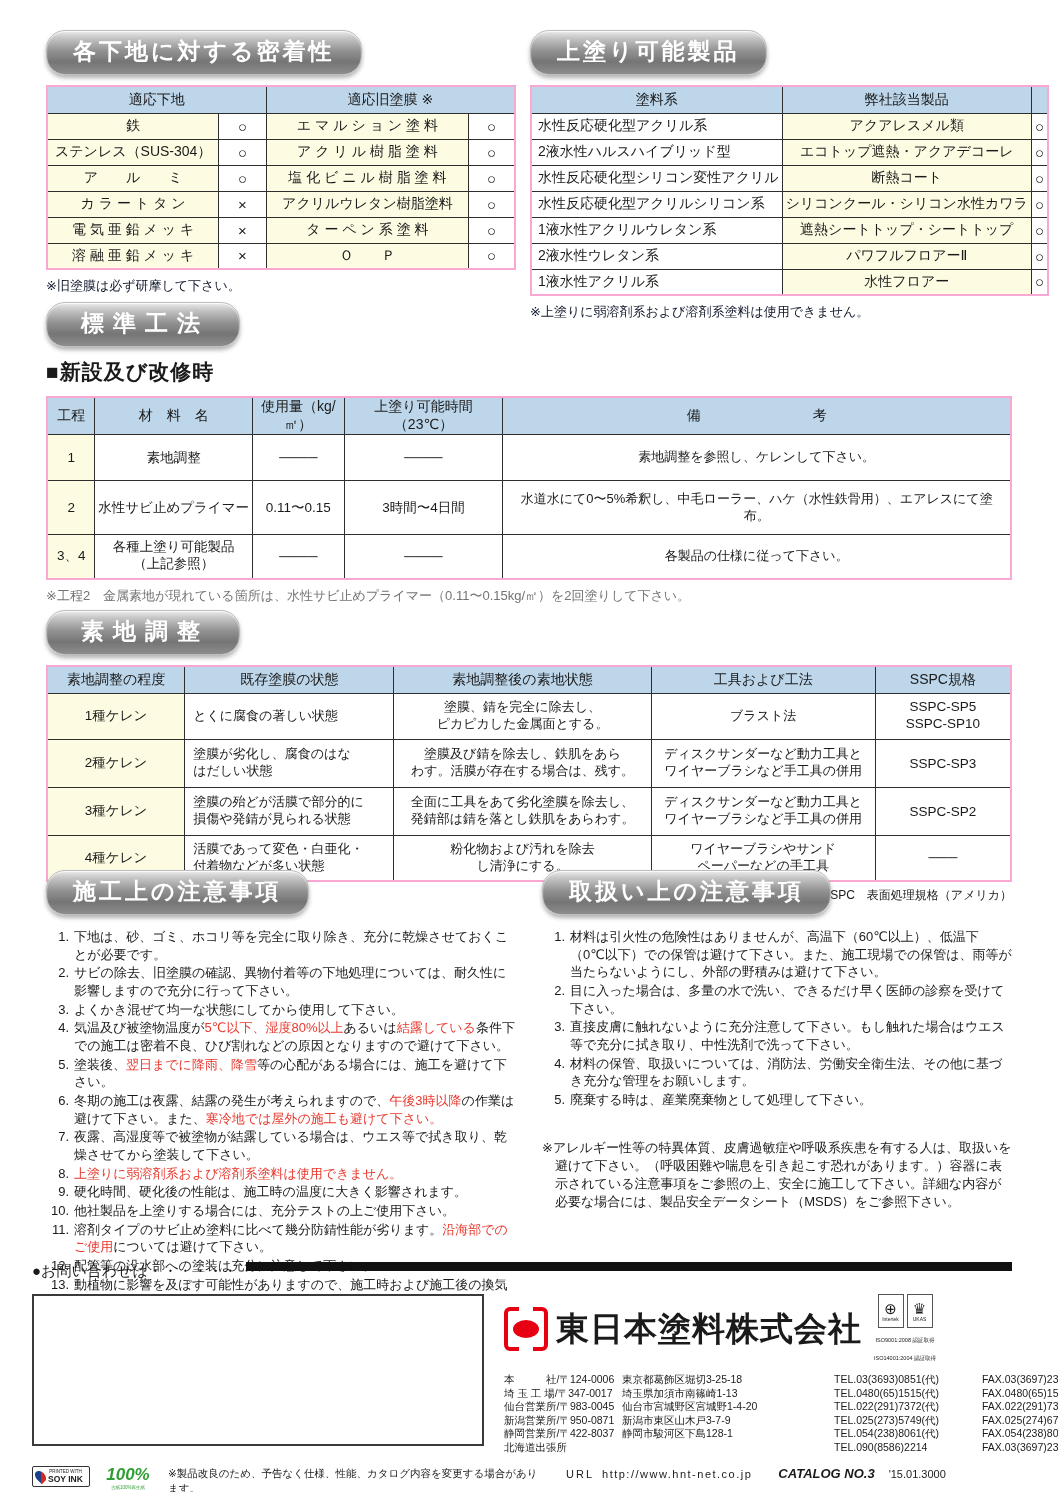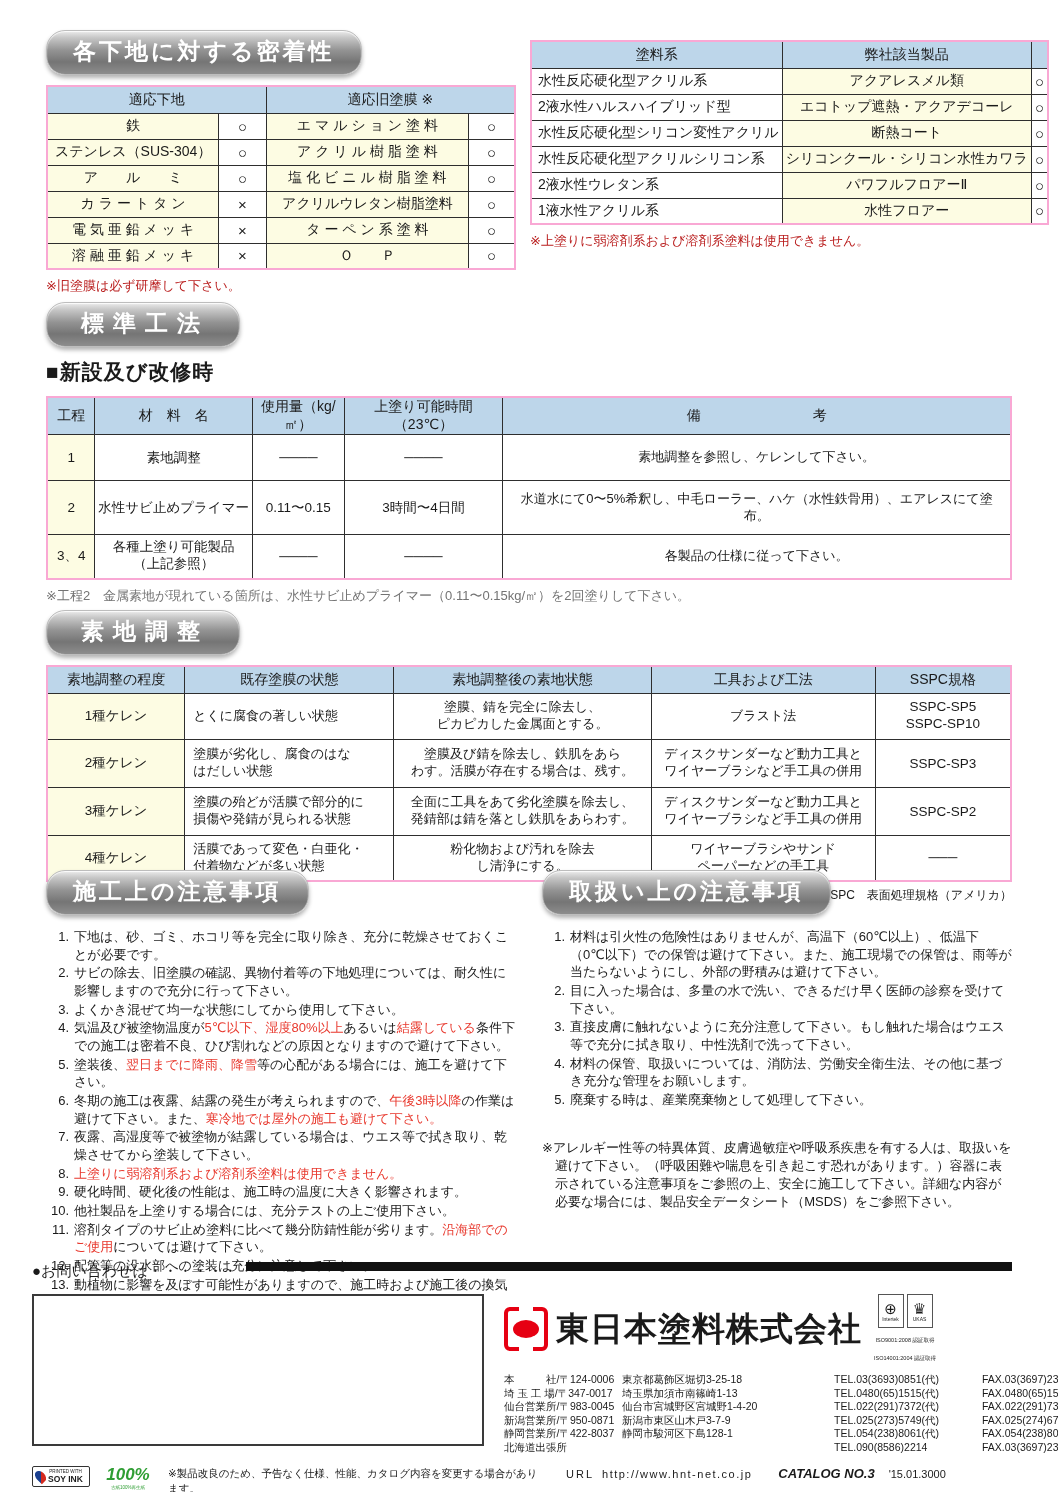--- a/index.html
+++ b/index.html
@@ -39,21 +39,21 @@
   td.mark { font-size:15px; }
   td.wrap, td.wrapL, td.wrapC { padding:3px 8px; }
   td.wrapL { text-align:left; }
   td.wrapC { text-align:center; }
   .fit { display:inline-block; white-space:nowrap; }
   .ml  { display:block; white-space:pre-line; line-height:1.25; }
   .wtxt{ display:block; white-space:pre-line; line-height:1.3; font-size:13px; text-align:inherit; }
   #t-standard td, #t-surface td { font-size:13.5px; }
   #t-standard td.wrap .wtxt { font-size:13px; }
 
-  .tbl-note { font-size:13px; margin-top:7px; color:#b91c1c; }
+  .tbl-note { font-size:13px; margin-top:7px; color:#0f172a; }
   .tbl-note.red { color:#737373; }
   .sspc-note { font-size:12px; text-align:right; margin-top:5px; }
 
   .subtitle { font-size:21px; font-weight:bold; margin-top:11px; letter-spacing:1px; }
 
   .notes-row { display:flex; gap:24px; }
   .notes-col-left { width:472px; flex:0 0 472px; }
   .notes-col-right{ flex:1; }
   .note-list { margin-top:13px; }
   .note-item { display:flex; font-size:13px; line-height:1.36; margin-bottom:1px; }
@@ -161,20 +161,21 @@
                 <td class="yellow"><span class="fit">溶 融 亜 鉛 メ ッ キ</span></td>
                 <td class="mark"><span class="fit">×</span></td>
                 <td class="yellow"><span class="fit">Ｏ　　Ｐ</span></td>
                 <td class="mark"><span class="fit">○</span></td>
               </tr>
             </tbody>
           </table>
         <div class="tbl-note">※旧塗膜は必ず研摩して下さい。</div>
       </div>
       <div class="top-col-right">
+        <div class="pill">上塗り可能製品</div>
         <table class="dtable" id="t-topcoat">
             <colgroup>
               <col style="width: 232px;">
               <col style="width: 208px;">
               <col style="width: 44px;">
             </colgroup>
             <thead>
               <tr style="height: 27px;">
                 <th colspan="1">塗料系</th>
                 <th colspan="1">弊社該当製品</th>
@@ -193,20 +194,25 @@
                 <td class="mark"><span class="fit">○</span></td>
               </tr>
               <tr style="height: 26px;">
                 <td class="left"><span class="fit">水性反応硬化型シリコン変性アクリル</span></td>
                 <td class="yellow"><span class="fit">断熱コート</span></td>
                 <td class="mark"><span class="fit">○</span></td>
               </tr>
               <tr style="height: 26px;">
                 <td class="left"><span class="fit">水性反応硬化型アクリルシリコン系</span></td>
                 <td class="yellow"><span class="fit">シリコンクール・シリコン水性カワラ</span></td>
+                <td class="mark"><span class="fit">○</span></td>
+              </tr>
+              <tr style="height: 26px;">
+                <td class="left"><span class="fit">1液水性アクリルウレタン系</span></td>
+                <td class="yellow"><span class="fit">遮熱シートトップ・シートトップ</span></td>
                 <td class="mark"><span class="fit">○</span></td>
               </tr>
               <tr style="height: 26px;">
                 <td class="left"><span class="fit">2液水性ウレタン系</span></td>
                 <td class="yellow"><span class="fit">パワフルフロアーⅡ</span></td>
                 <td class="mark"><span class="fit">○</span></td>
               </tr>
               <tr style="height: 26px;">
                 <td class="left"><span class="fit">1液水性アクリル系</span></td>
                 <td class="yellow"><span class="fit">水性フロアー</span></td>

